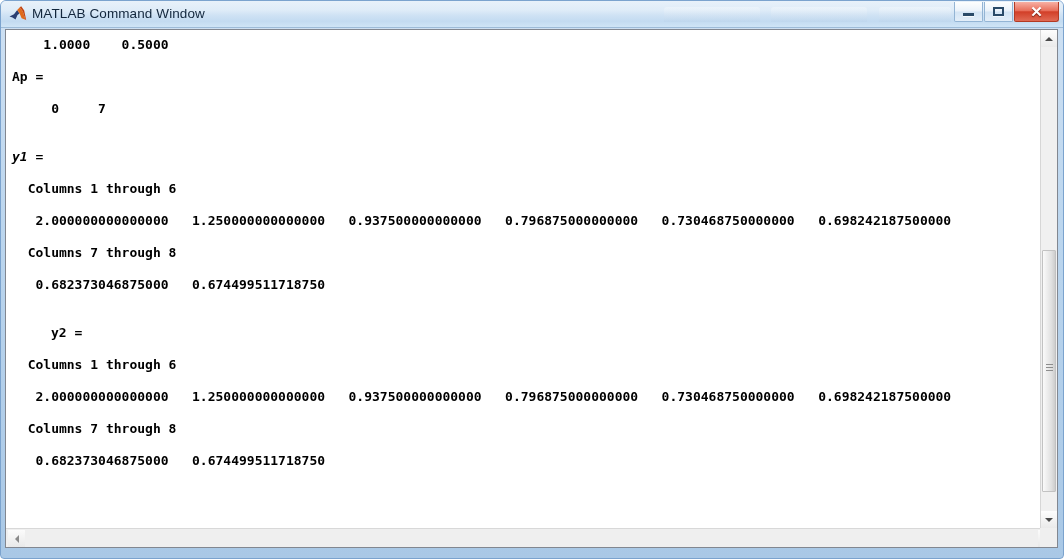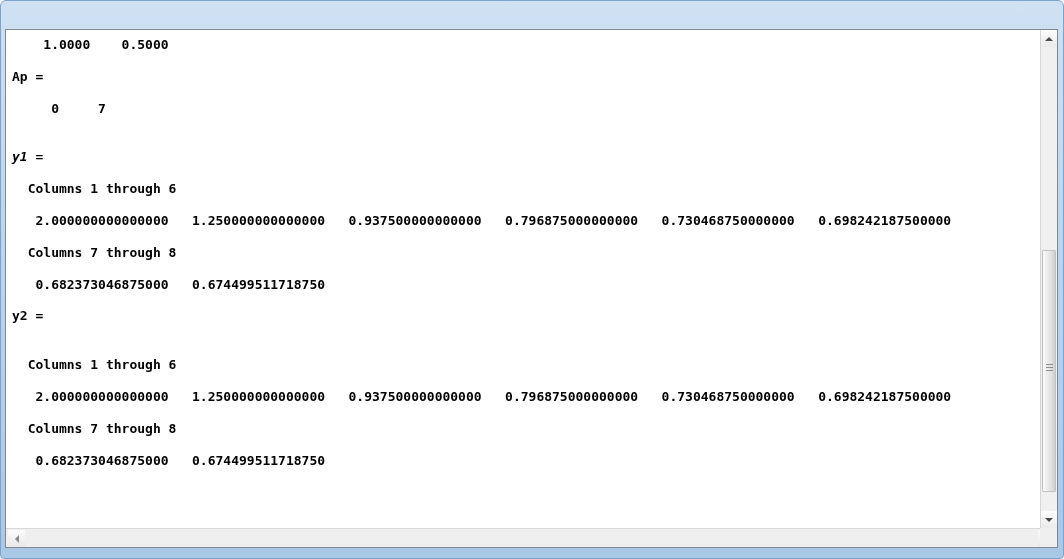--- a/index.html
+++ b/index.html
@@ -262,34 +262,62 @@
     right: 0; bottom: 0;
     width: 17px; height: 19px;
     background: #efefef;
   }
 </style>
 </head>
 <body>
 
 <div id="window-frame">
 
+  <div id="title-bar">
+
+    <div class="ghost" id="ghost-1"></div>
+    <div class="ghost" id="ghost-2"></div>
+    <div class="ghost" id="ghost-3"></div>
+
+    <div id="app-icon">
+      <svg width="19" height="19" viewBox="0 0 19 19">
+        <path d="M1.5 11.5 L6 9.2 L9.2 5 L11.5 8.5 L9.5 10 L7.5 14.5 L4.5 12.5 Z" fill="#2a3f73"></path>
+        <path d="M9.2 5 L11.8 2.2 L14.8 6.5 L17.5 14.8 L13.6 13.2 L11.6 8.4 Z" fill="#e06a1b"></path>
+        <path d="M11.8 2.2 L13.2 1.2 L16.2 5.6 L18.2 15.2 L17.5 14.8 L14.8 6.5 Z" fill="#c4430f"></path>
+      </svg>
+    </div>
+
+    <div id="title-text">MATLAB Command Window</div>
+
+    <div class="win-btn" id="btn-minimize">
+      <div class="glyph-min"></div>
+    </div>
+
+    <div class="win-btn" id="btn-maximize">
+      <div class="glyph-max"></div>
+    </div>
+
+    <div class="win-btn" id="btn-close">
+      <span class="glyph-close">✕</span>
+    </div>
+  </div>
 
   <div id="client-area">
 
     <div id="command-output">
 
     <div class="out-line" style="top: 7px;">    1.0000    0.5000</div>
         <div class="out-line" style="top: 39px;">Ap =</div>
         <div class="out-line" style="top: 71px;">     0     7</div>
         <div class="out-line" style="top: 119px; font-style: italic;">y1 =</div>
         <div class="out-line" style="top: 151px;">  Columns 1 through 6</div>
         <div class="out-line" style="top: 183px;">   2.000000000000000   1.250000000000000   0.937500000000000   0.796875000000000   0.730468750000000   0.698242187500000</div>
         <div class="out-line" style="top: 215px;">  Columns 7 through 8</div>
         <div class="out-line" style="top: 247px;">   0.682373046875000   0.674499511718750</div>
-        <div class="out-line" style="top: 278px;">y2 =</div>
+        <div class="out-line" style="top: 295px; margin-left: 39px;">y2 =</div>
         <div class="out-line" style="top: 327px;">  Columns 1 through 6</div>
         <div class="out-line" style="top: 359px;">   2.000000000000000   1.250000000000000   0.937500000000000   0.796875000000000   0.730468750000000   0.698242187500000</div>
         <div class="out-line" style="top: 391px;">  Columns 7 through 8</div>
         <div class="out-line" style="top: 423px;">   0.682373046875000   0.674499511718750</div>
       </div>
 
     <div id="prompt-caret">»</div>
 
     <div id="vscrollbar">
       <div class="sb-arrow" id="vsb-up">

